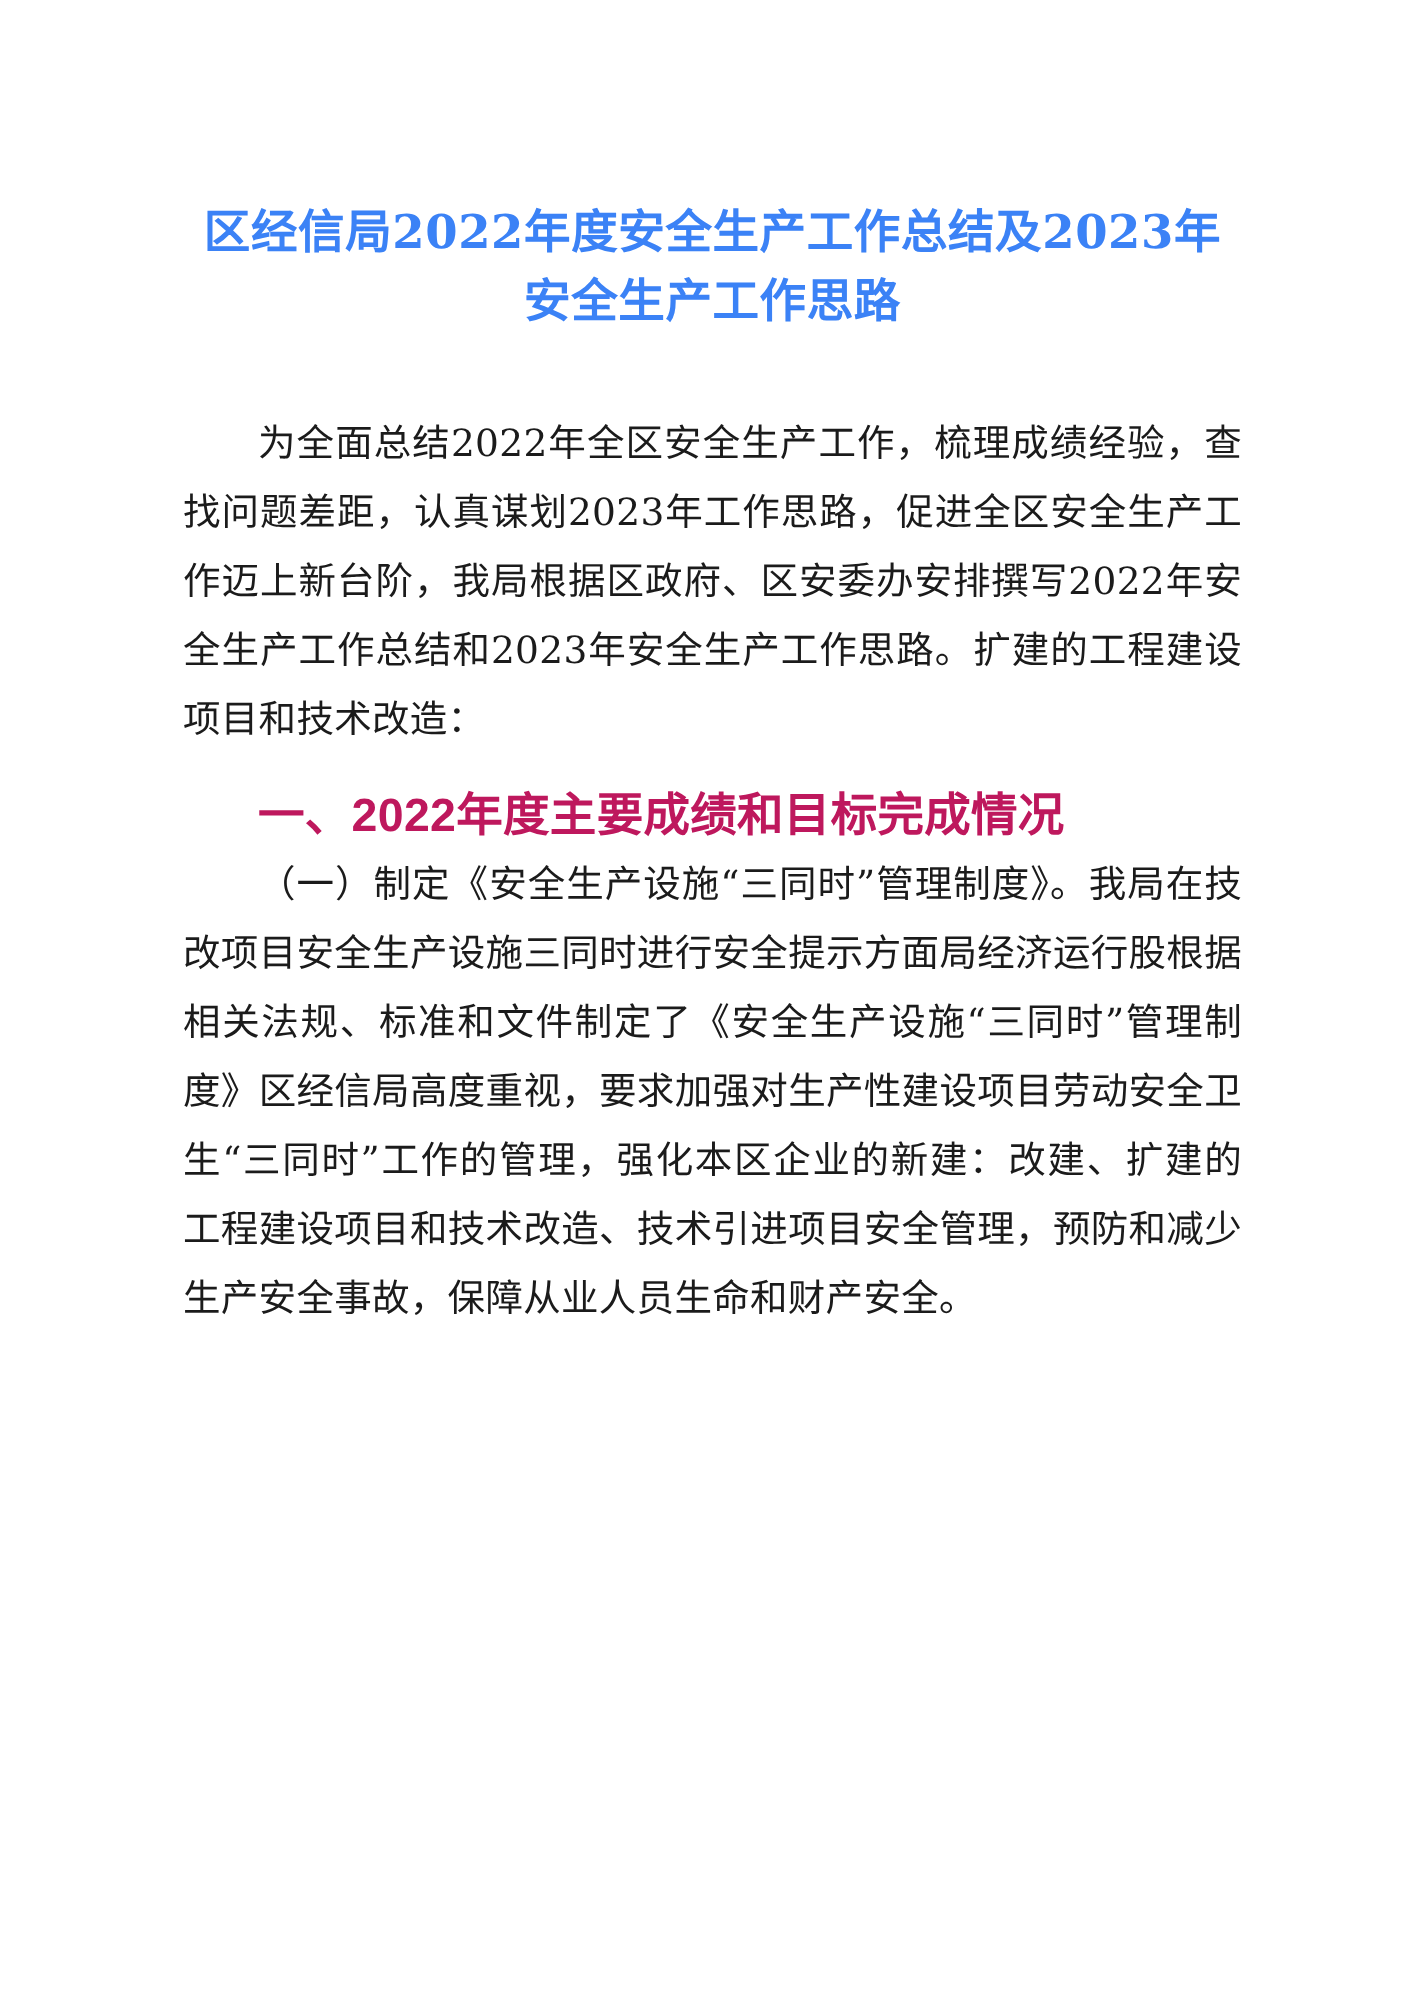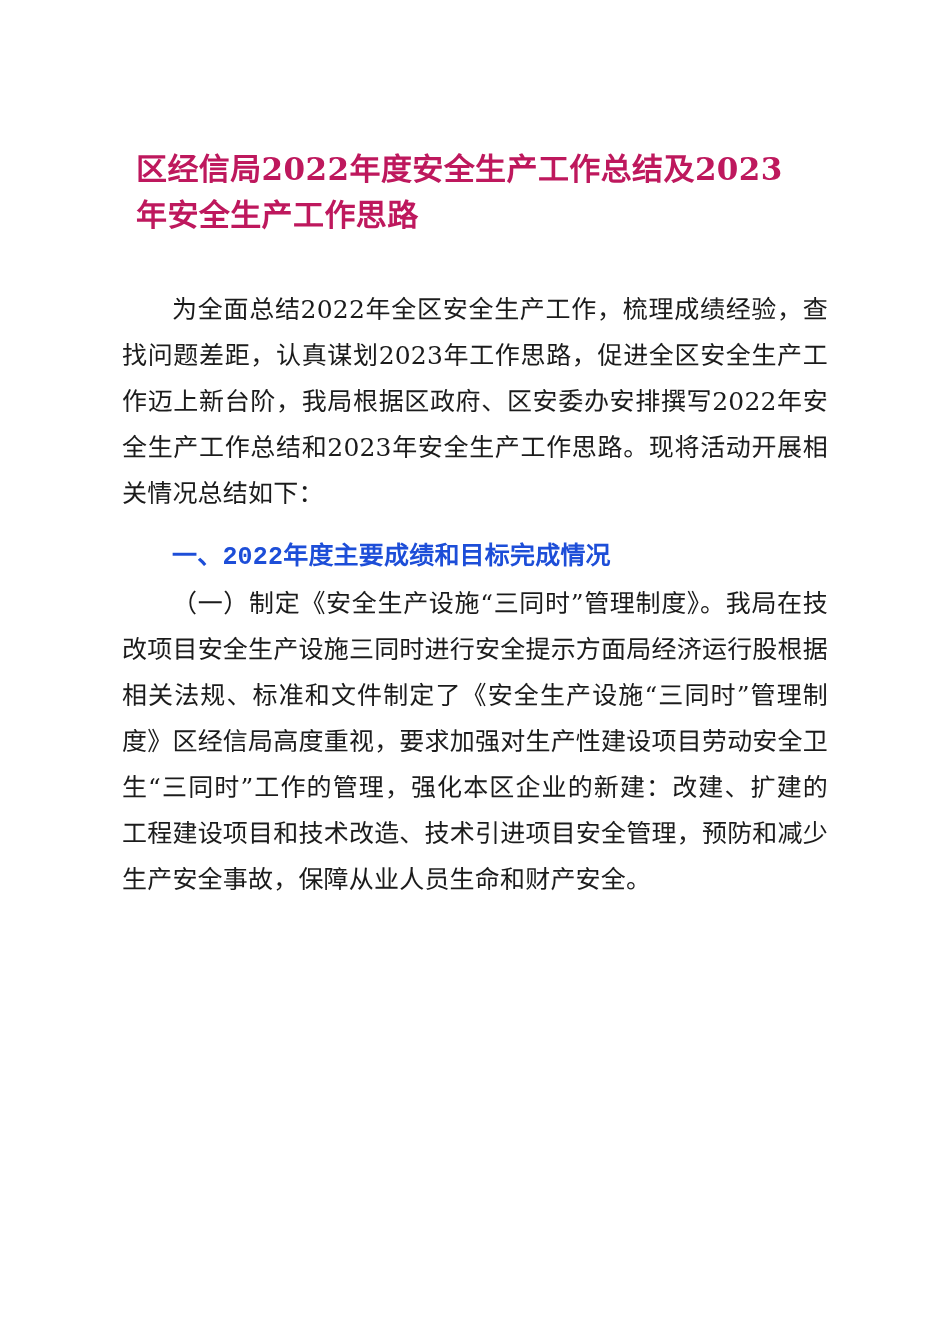--- a/index.html
+++ b/index.html
@@ -26,24 +26,25 @@
     left: 122px;
     top: 0;
     width: 706px;
   }
   
   .doc-title {
     font-family: "DejaVu Serif", "Liberation Serif", serif;
     font-weight: bold;
     font-size: 31px;
     line-height: 46px;
+    text-align: center;
     letter-spacing: 0.4px;
-    margin: 14px;
+    margin: 0;
     padding-top: 132px;
-    color: #be185d;
+    color: #3b82f6;
     word-break: break-all;
   }
   
   .para {
     font-family: "DejaVu Serif", "Liberation Serif", serif;
     font-size: 25px;
     line-height: 46px;
     text-align: justify;
     text-align-last: left;
     text-indent: 50px;
@@ -57,44 +58,44 @@
   }
   .para.after-heading {
     margin-top: 0;
   }
   .para b,
   .para .bold {
     font-weight: normal;
   }
   
   .section-heading {
-    font-family: Liberation Mono, monospace;
+    font-family: Liberation Sans, sans-serif;
     font-weight: bold;
-    font-size: 25px;
+    font-size: 31px;
     line-height: 46px;
     margin: 0;
     text-indent: 50px;
-    color: #1d4ed8;
+    color: #be185d;
     letter-spacing: 0.2px;
     word-break: break-all;
   }
   .section-heading.h-1 {
     margin-top: 12px;
   }
   .spacer-sm { height: 6px; }
 </style>
 </head>
 <body>
 
 <div class="page">
   <div class="content">
 
     <h1 class="doc-title"><span>区经信局2022年度安全生产工作总结及2023年安全生产工作思路</span></h1>
 
-    <p class="para first">为全面总结2022年全区安全生产工作，梳理成绩经验，查找问题差距，认真谋划2023年工作思路，促进全区安全生产工作迈上新台阶，我局根据区政府、区安委办安排撰写2022年安全生产工作总结和2023年安全生产工作思路。现将活动开展相关情况总结如下：</p>
+    <p class="para first">为全面总结2022年全区安全生产工作，梳理成绩经验，查找问题差距，认真谋划2023年工作思路，促进全区安全生产工作迈上新台阶，我局根据区政府、区安委办安排撰写2022年安全生产工作总结和2023年安全生产工作思路。扩建的工程建设项目和技术改造：</p>
 
     <div class="spacer-sm"></div>
 
     <h2 class="section-heading h-1">一、2022年度主要成绩和目标完成情况</h2>
 
 
     <p class="para"><span class="bold">（一）制定《安全生产设施“三同时”管理制度》。</span><span>我局在技改项目安全生产设施三同时进行安全提示方面局经济运行股根据相关法规、标准和文件制定了《安全生产设施“三同时”管理制度》区经信局高度重视，要求加强对生产性建设项目劳动安全卫生“三同时”工作的管理，强化本区企业的新建：改建、扩建的工程建设项目和技术改造、技术引进项目安全管理，预防和减少生产安全事故，保障从业人员生命和财产安全。</span></p>
 
   </div>
 </div>

